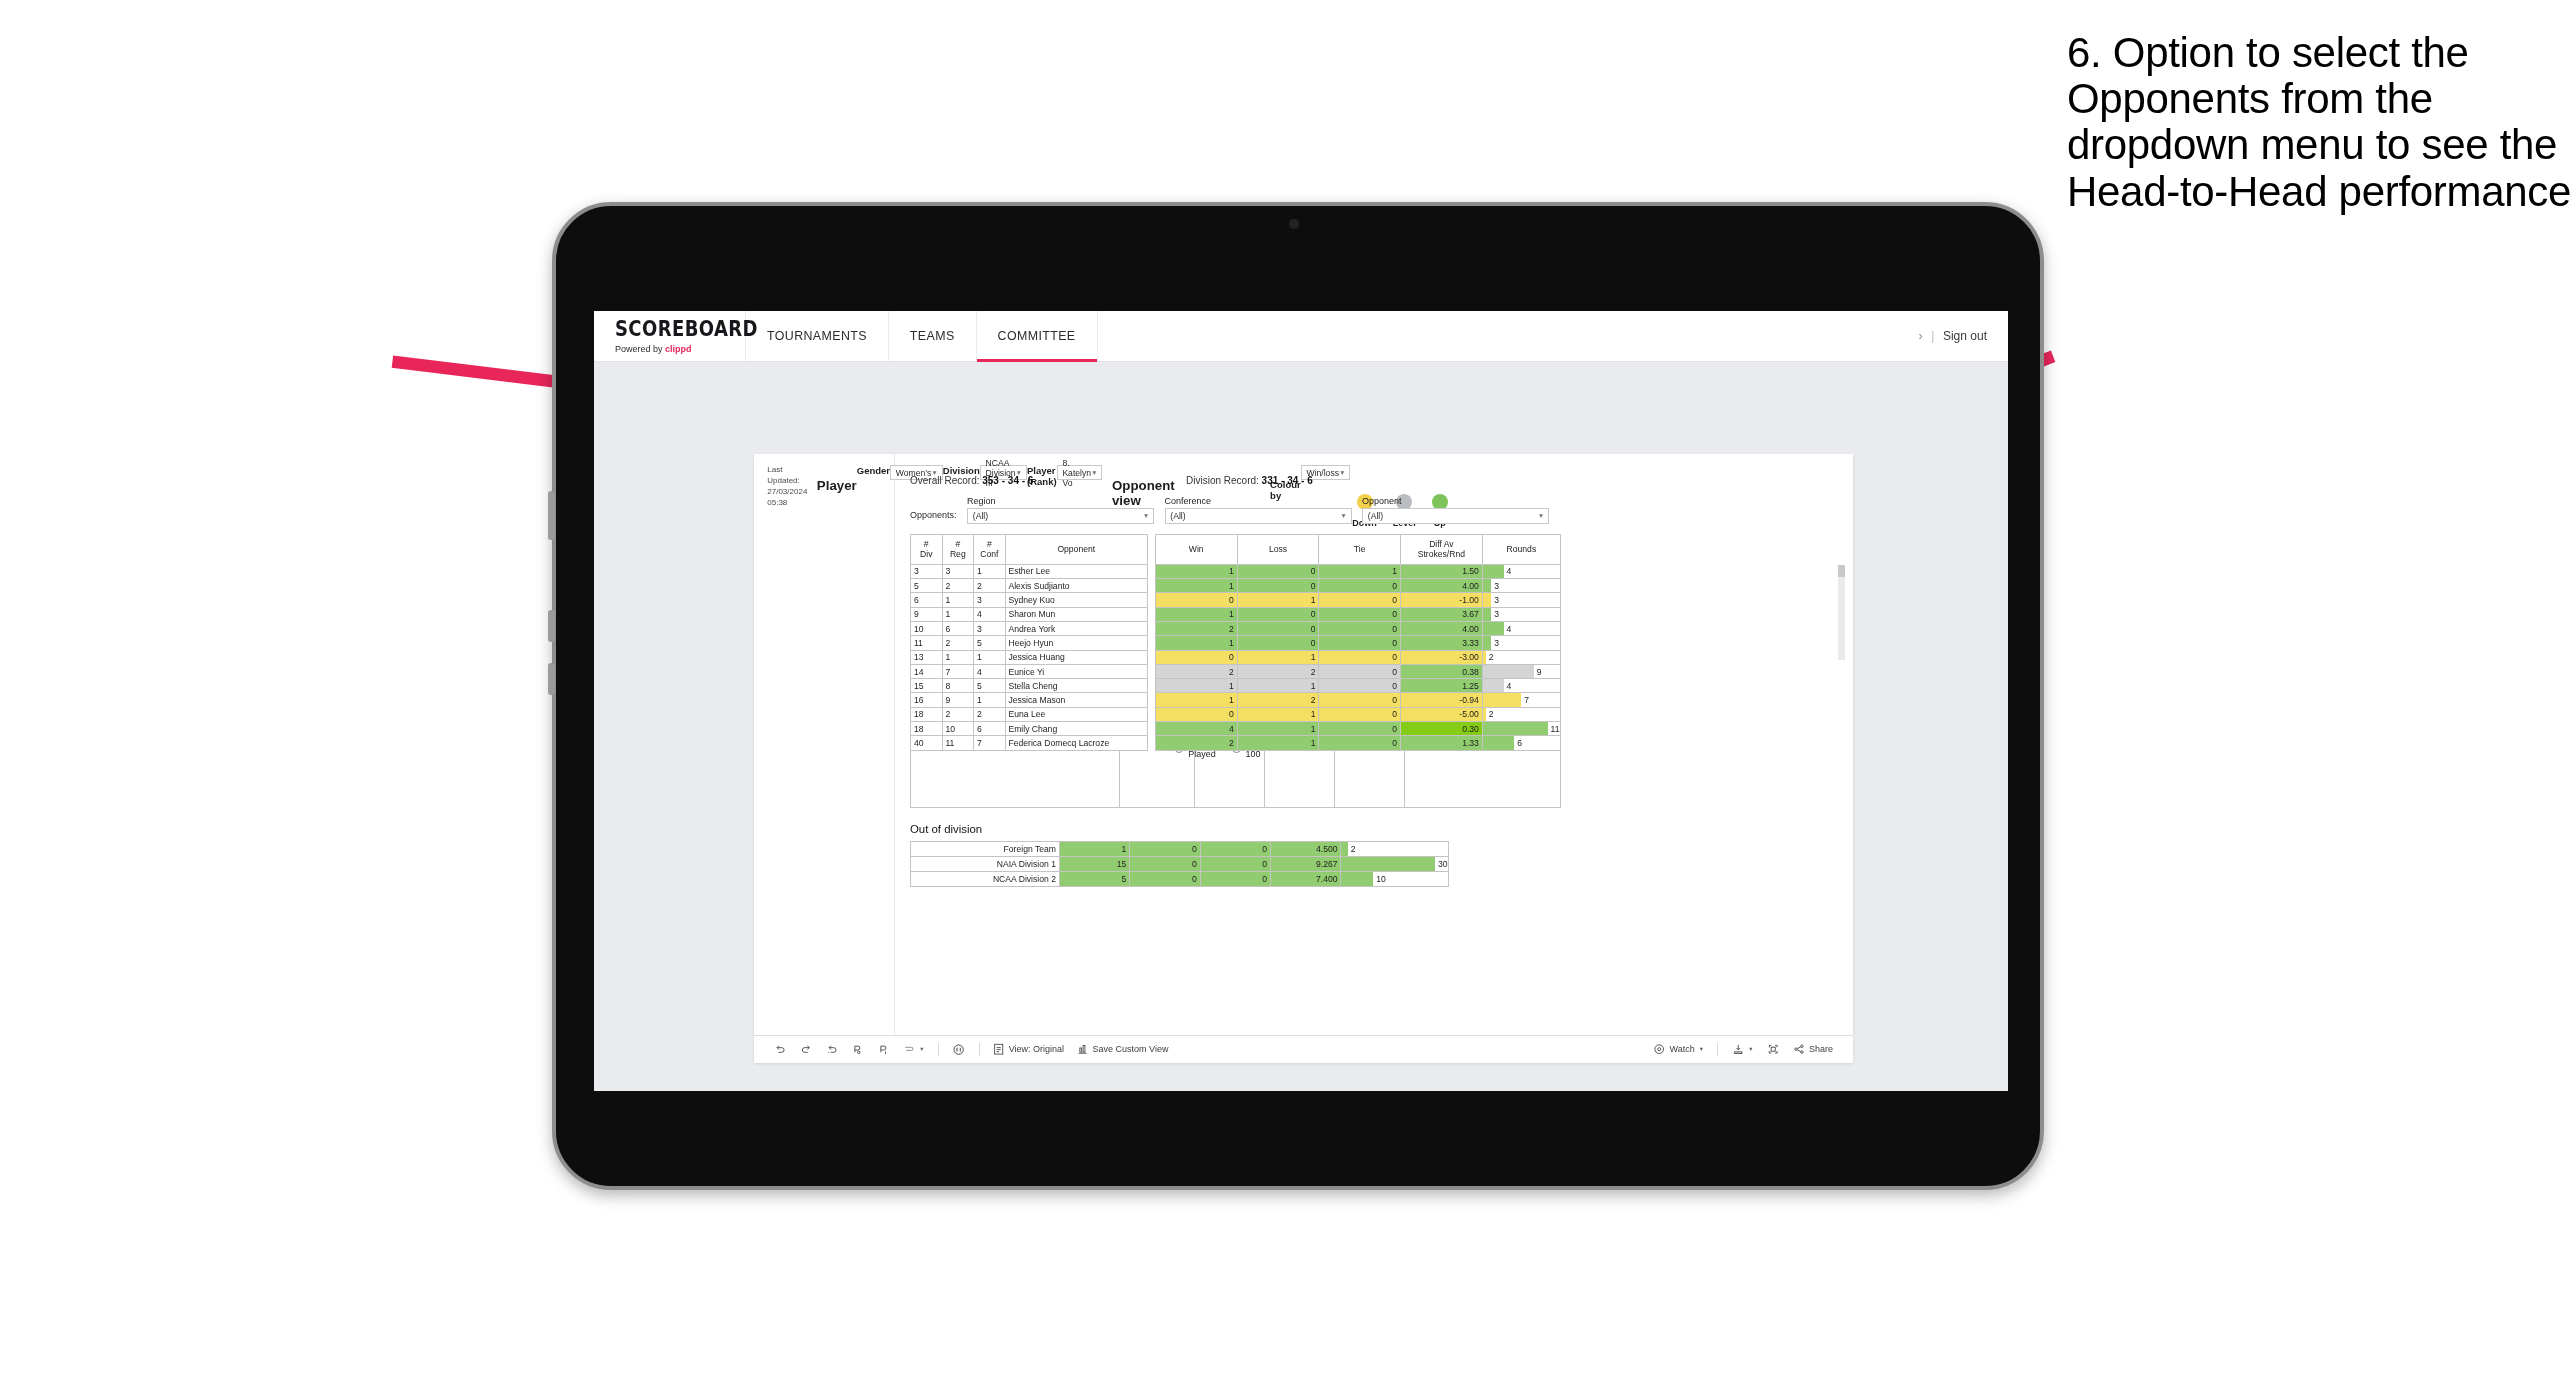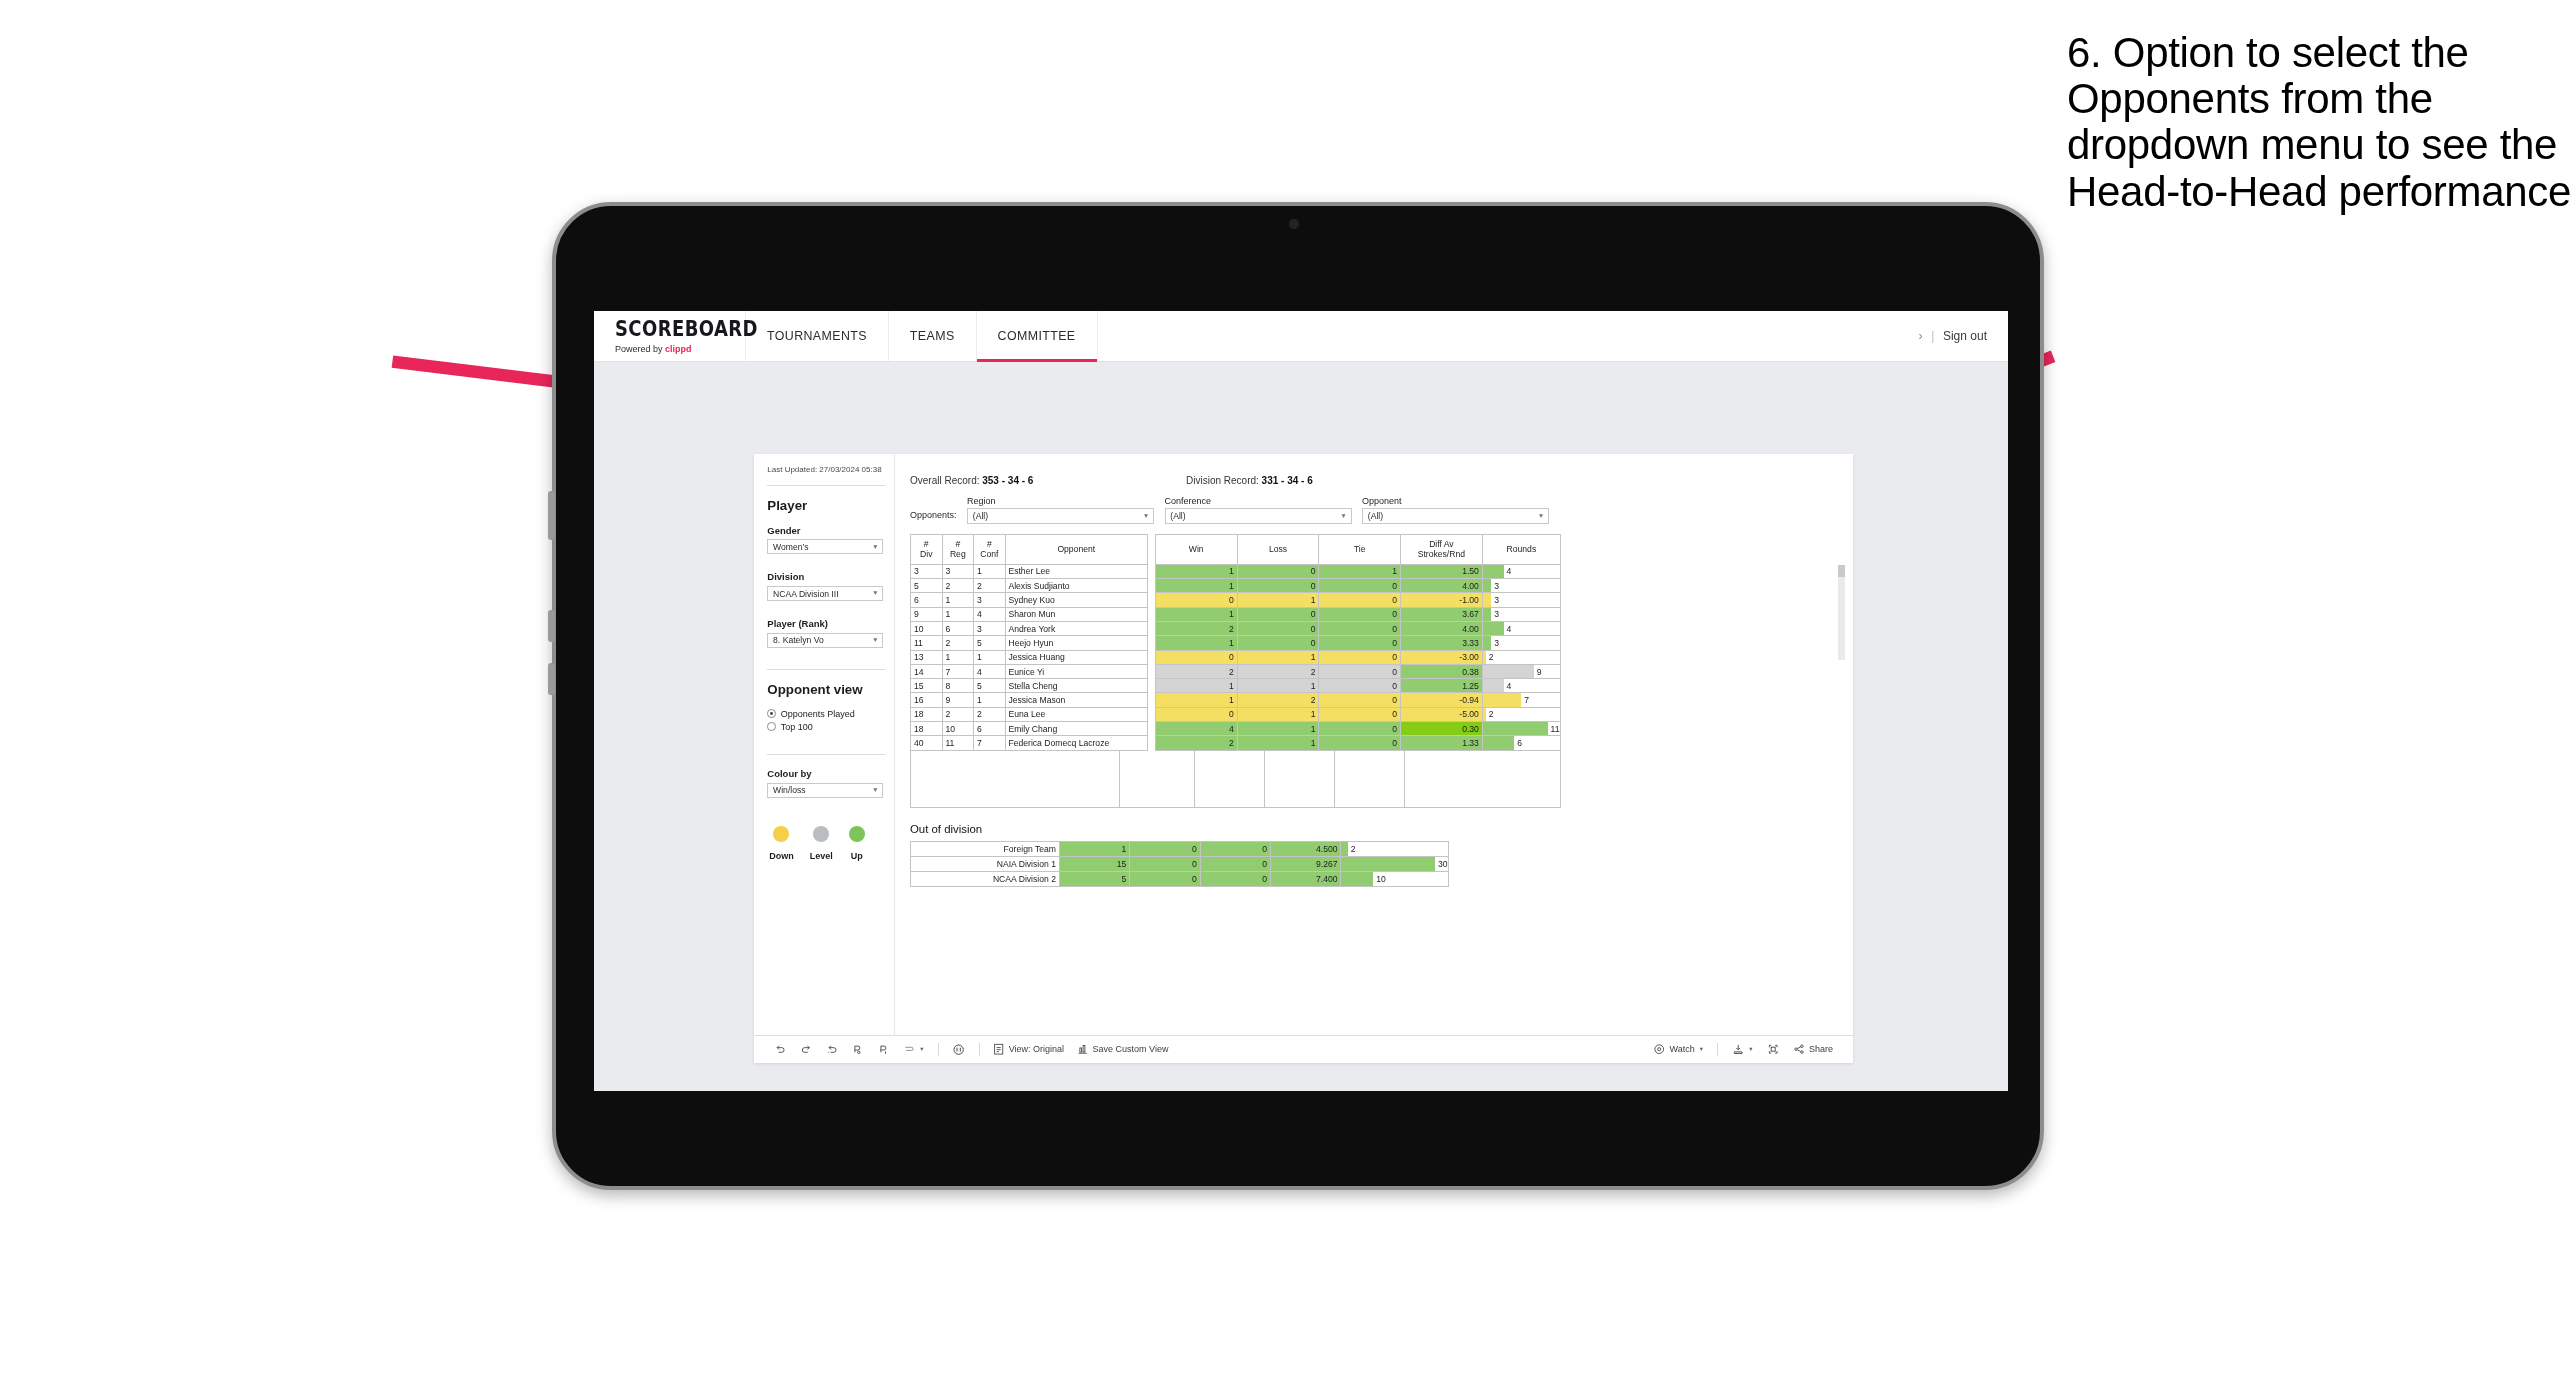--- a/index.html
+++ b/index.html
@@ -96,21 +96,21 @@
     position: absolute; left: 160px; top: 143px;
     width: 1099px; height: 609px;
     background: #fff; display: flex; flex-direction: column;
     box-shadow: 0 1px 2.9px rgba(0,0,0,.10);
   }
   #dash-body { flex: 1; display: flex; overflow: hidden; }
 
   
   #sidebar {
     width: 141px; padding: 11.4px 0 0 13.3px; border-right: 1px solid #e6e6e6;
-    display: flex; flex-direction: column;
+    display: flex; flex-direction: row;
   }
   #last-updated { font-size: 8px; color: #4a4a4a; line-height: 1.35; }
   .hr { height: 1px; background: #dcdcdc; margin: 8.6px 9.5px 0 0; }
   .sb-title { font-size: 13.3px; color: #1d1d1d; font-weight: 700; margin: 12.4px 0 11.4px; }
   .sb-label { font-size: 9.5px; color: #1d1d1d; font-weight: 700; margin-bottom: 3.8px; }
   .sb-field {
     height: 15px; border: 1px solid #c9c9c9; background: #fff;
     display: flex; align-items: center; justify-content: space-between;
     padding: 0 3.8px 0 4.8px; width: 116px; cursor: pointer;
   }

